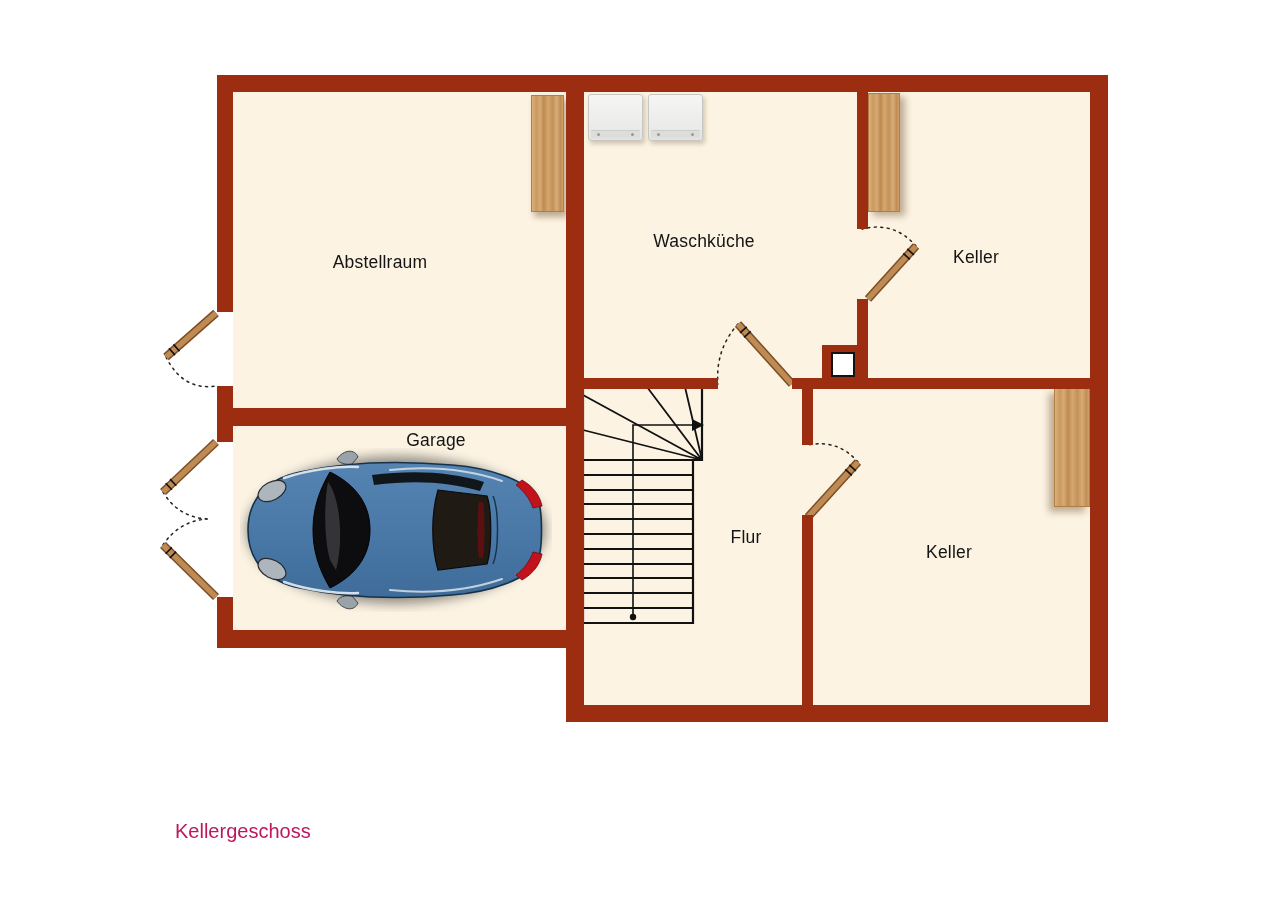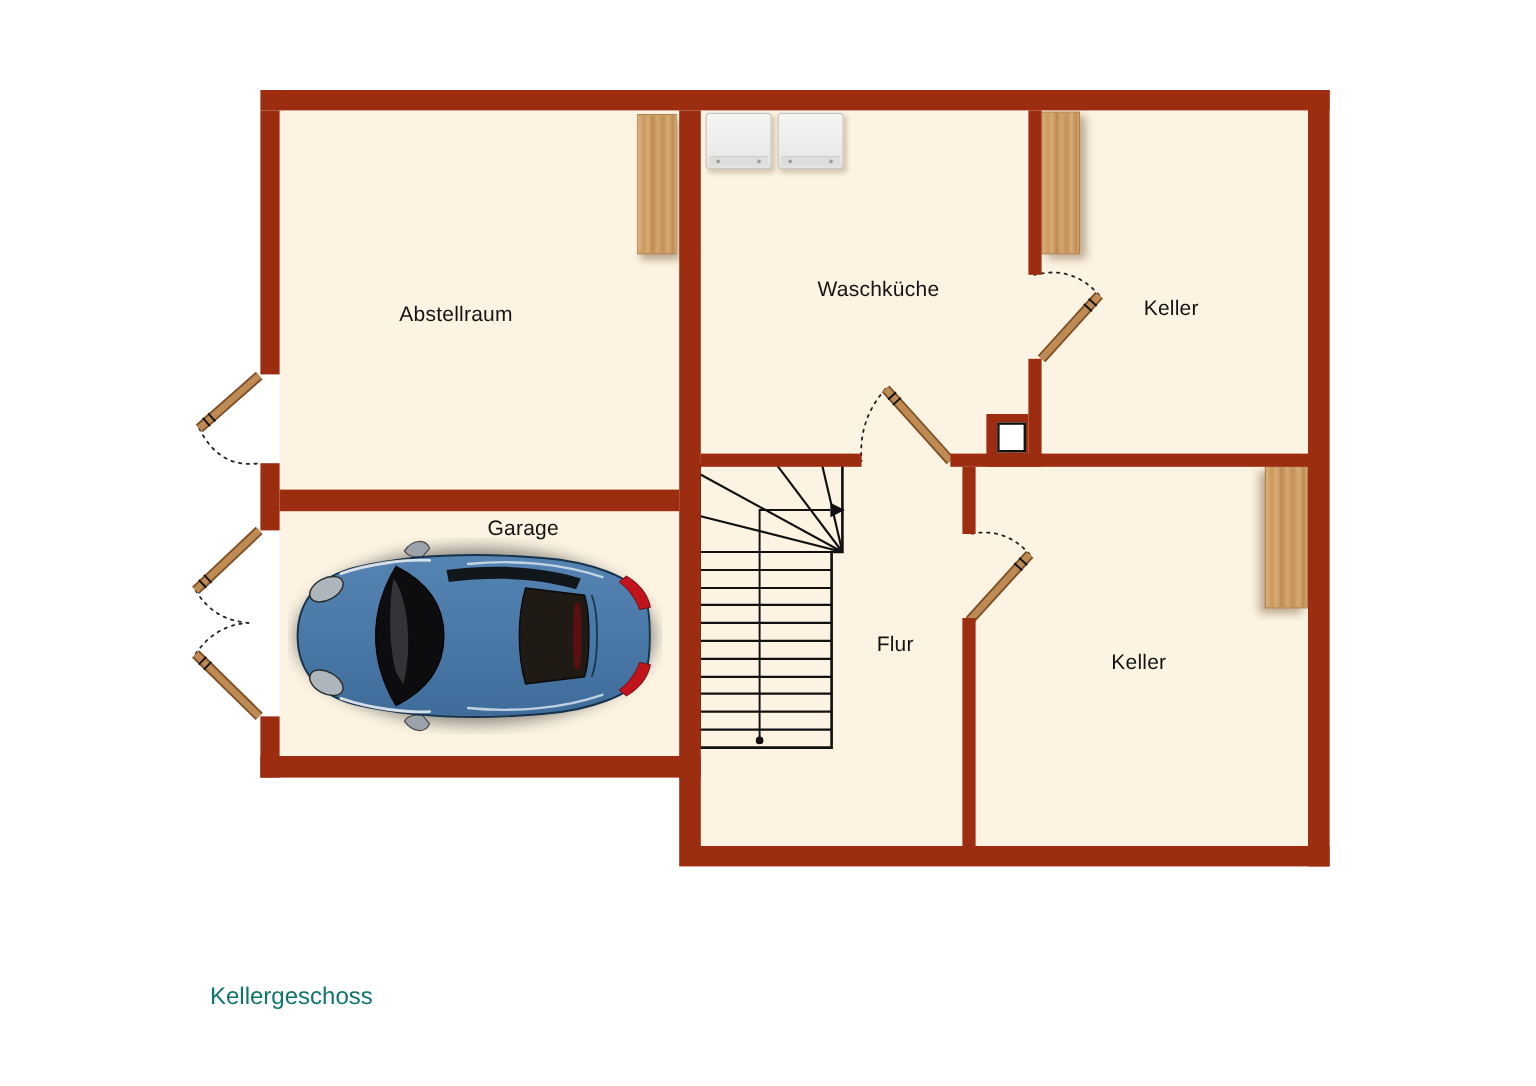--- a/index.html
+++ b/index.html
@@ -24,27 +24,27 @@
   .washer .panel{position:absolute;left:4%;right:4%;bottom:2px;height:7px;background:#dddddb;
         border-top:1px solid #cecec9;border-radius:1px;}
   .washer .knob{position:absolute;bottom:4px;width:3px;height:3px;border-radius:50%;background:#9a9a96;}
   .washer-1{left:588px;top:94px;}
   .washer-2{left:648px;top:94px;}
   .overlay-svg{position:absolute;left:0;top:0;pointer-events:none;}
   .car-box{position:absolute;left:240px;top:448px;width:312px;height:164px;}
   .lbl{position:absolute;transform:translate(-50%,-50%);font-size:17.5px;color:var(--label);
         white-space:nowrap;letter-spacing:.2px;}
   .lbl-abstellraum{left:380px;top:262px}
-  .lbl-waschkueche{left:732px;top:241px}
+  .lbl-waschkueche{left:704px;top:241px}
   .lbl-keller-top{left:976px;top:257px}
   .lbl-garage{left:436px;top:440px}
   .lbl-flur{left:746px;top:537px}
   .lbl-keller-bottom{left:949px;top:552px}
   .caption{position:absolute;left:175px;top:831px;transform:translateY(-50%);
-        font-size:20px;color:#0f766e;}
+        font-size:20px;color:#be185d;}
 </style>
 </head>
 <body>
 
 <div class="page">
   <div class="plan">
 
     <div class="floor" style="left:233px;top:92px;width:333px;height:538px;"></div>
     <div class="floor" style="left:584px;top:92px;width:506px;height:613px;"></div>
 

